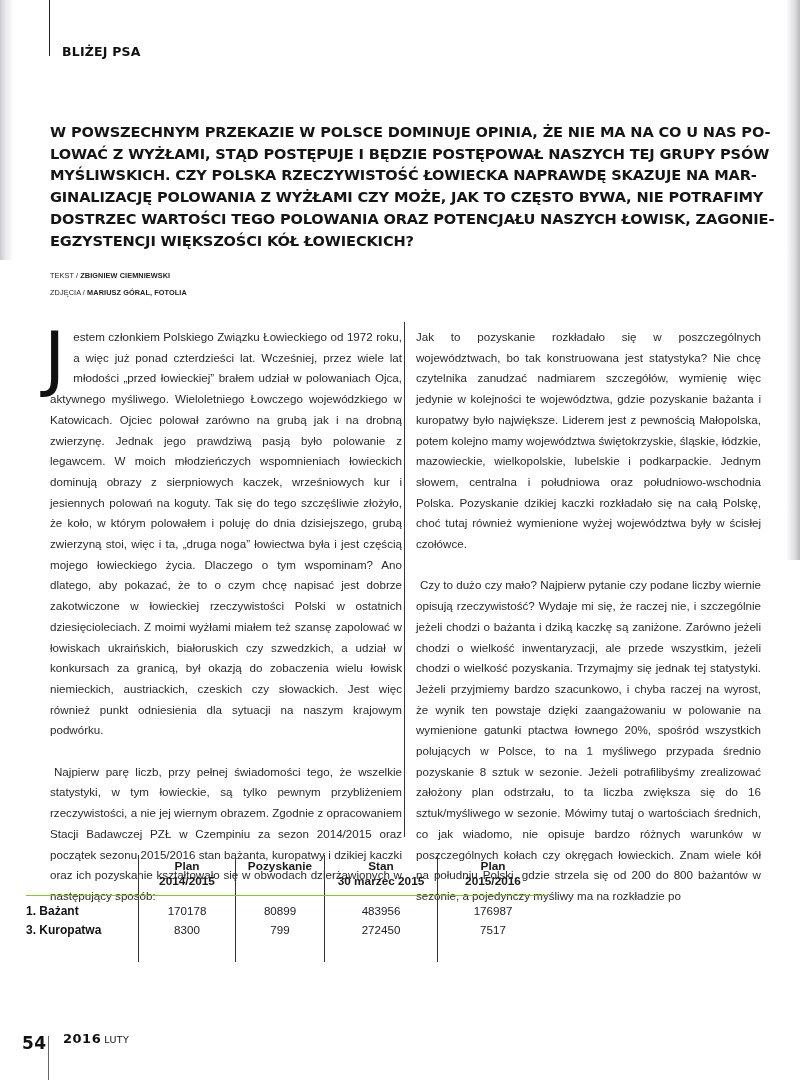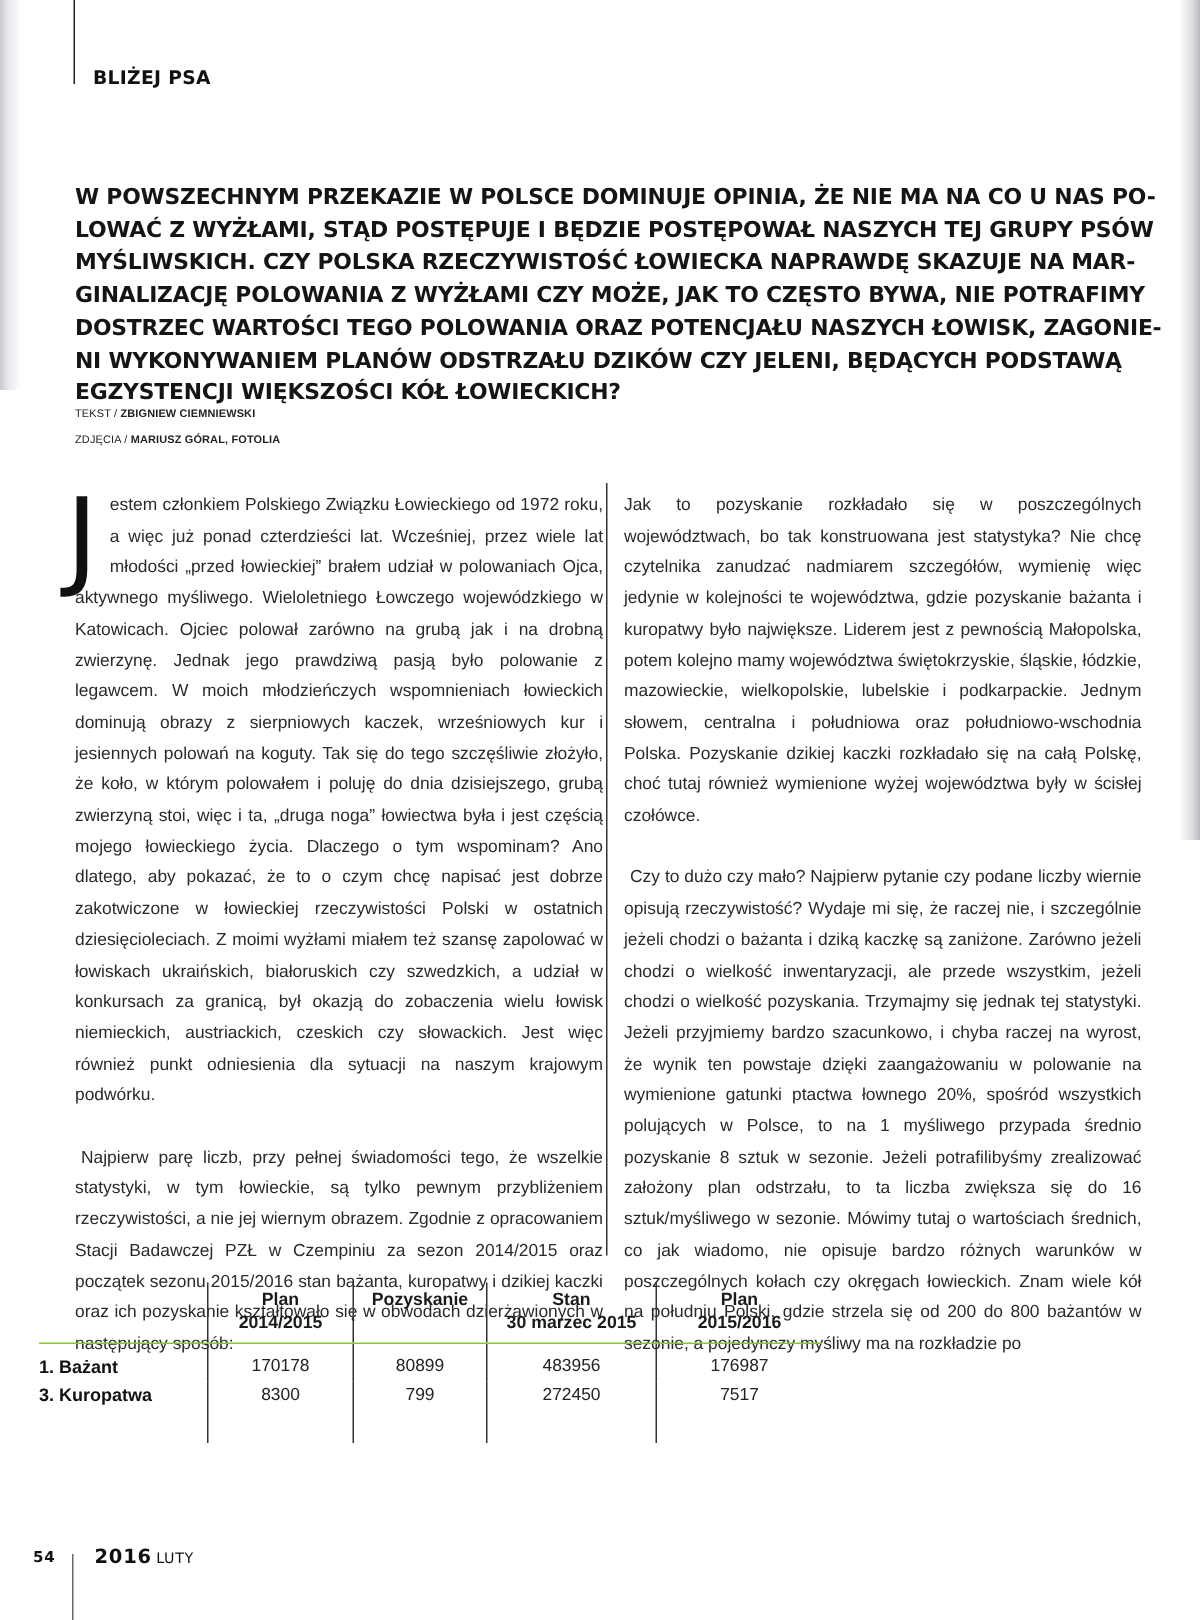--- a/index.html
+++ b/index.html
@@ -68,21 +68,21 @@
   table.stats tr.first td { padding-top: 6px; }
   table.stats tr.last td { padding-bottom: 23px; }
   table.stats .c0 { width: 112px; }
   table.stats .c1 { width: 96px; }
   table.stats .c2 { width: 88px; margin-top: 28px; }
   table.stats .c3 { width: 112px; }
   table.stats .c4 { width: 110px; }
   table.stats .vl { border-left: 1px solid #333; }
   .footer-num {
     position: absolute; left: 22px; top: 1033px;
-    font-family: "DejaVu Sans", sans-serif; font-weight: bold; font-size: 10px; color: #111;
+    font-family: "DejaVu Sans", sans-serif; font-weight: bold; font-size: 17px; color: #111;
     letter-spacing: 0.5px;
   }
   .footer-rule { position: absolute; left: 48px; top: 1036px; width: 1px; height: 44px; background: #666; }
   .footer-date {
     position: absolute; left: 63px; top: 1031px;
     font-family: "DejaVu Sans", sans-serif; font-weight: bold; font-size: 13px; color: #111; letter-spacing: 0.5px;
   }
   .footer-date .m { font-weight: normal; font-size: 9.5px; letter-spacing: 0.4px; margin-left: 3px; }
 </style>
 </head>
@@ -93,21 +93,20 @@
 
 <div class="section-rule"></div>
 <div class="section-label">BLIŻEJ PSA</div>
 
 <div class="lead">
   <span class="l">W POWSZECHNYM PRZEKAZIE W POLSCE DOMINUJE OPINIA, ŻE NIE MA NA CO U NAS PO-</span>
   <span class="l">LOWAĆ Z WYŻŁAMI, STĄD POSTĘPUJE I BĘDZIE POSTĘPOWAŁ NASZYCH TEJ GRUPY PSÓW</span>
   <span class="l">MYŚLIWSKICH. CZY POLSKA RZECZYWISTOŚĆ ŁOWIECKA NAPRAWDĘ SKAZUJE NA MAR-</span>
   <span class="l">GINALIZACJĘ POLOWANIA Z WYŻŁAMI CZY MOŻE, JAK TO CZĘSTO BYWA, NIE POTRAFIMY</span>
   <span class="l">DOSTRZEC WARTOŚCI TEGO POLOWANIA ORAZ POTENCJAŁU NASZYCH ŁOWISK, ZAGONIE-</span>
-  <span class="l">NI WYKONYWANIEM PLANÓW ODSTRZAŁU DZIKÓW CZY JELENI, BĘDĄCYCH PODSTAWĄ</span>
   <span class="l">EGZYSTENCJI WIĘKSZOŚCI KÓŁ ŁOWIECKICH?</span>
 </div>
 
 <div class="credits">
   <div>
     <span>TEKST / </span><b>ZBIGNIEW CIEMNIEWSKI</b>
   </div>
   <div>
     <span>ZDJĘCIA / </span><b>MARIUSZ GÓRAL, FOTOLIA</b>
   </div>

